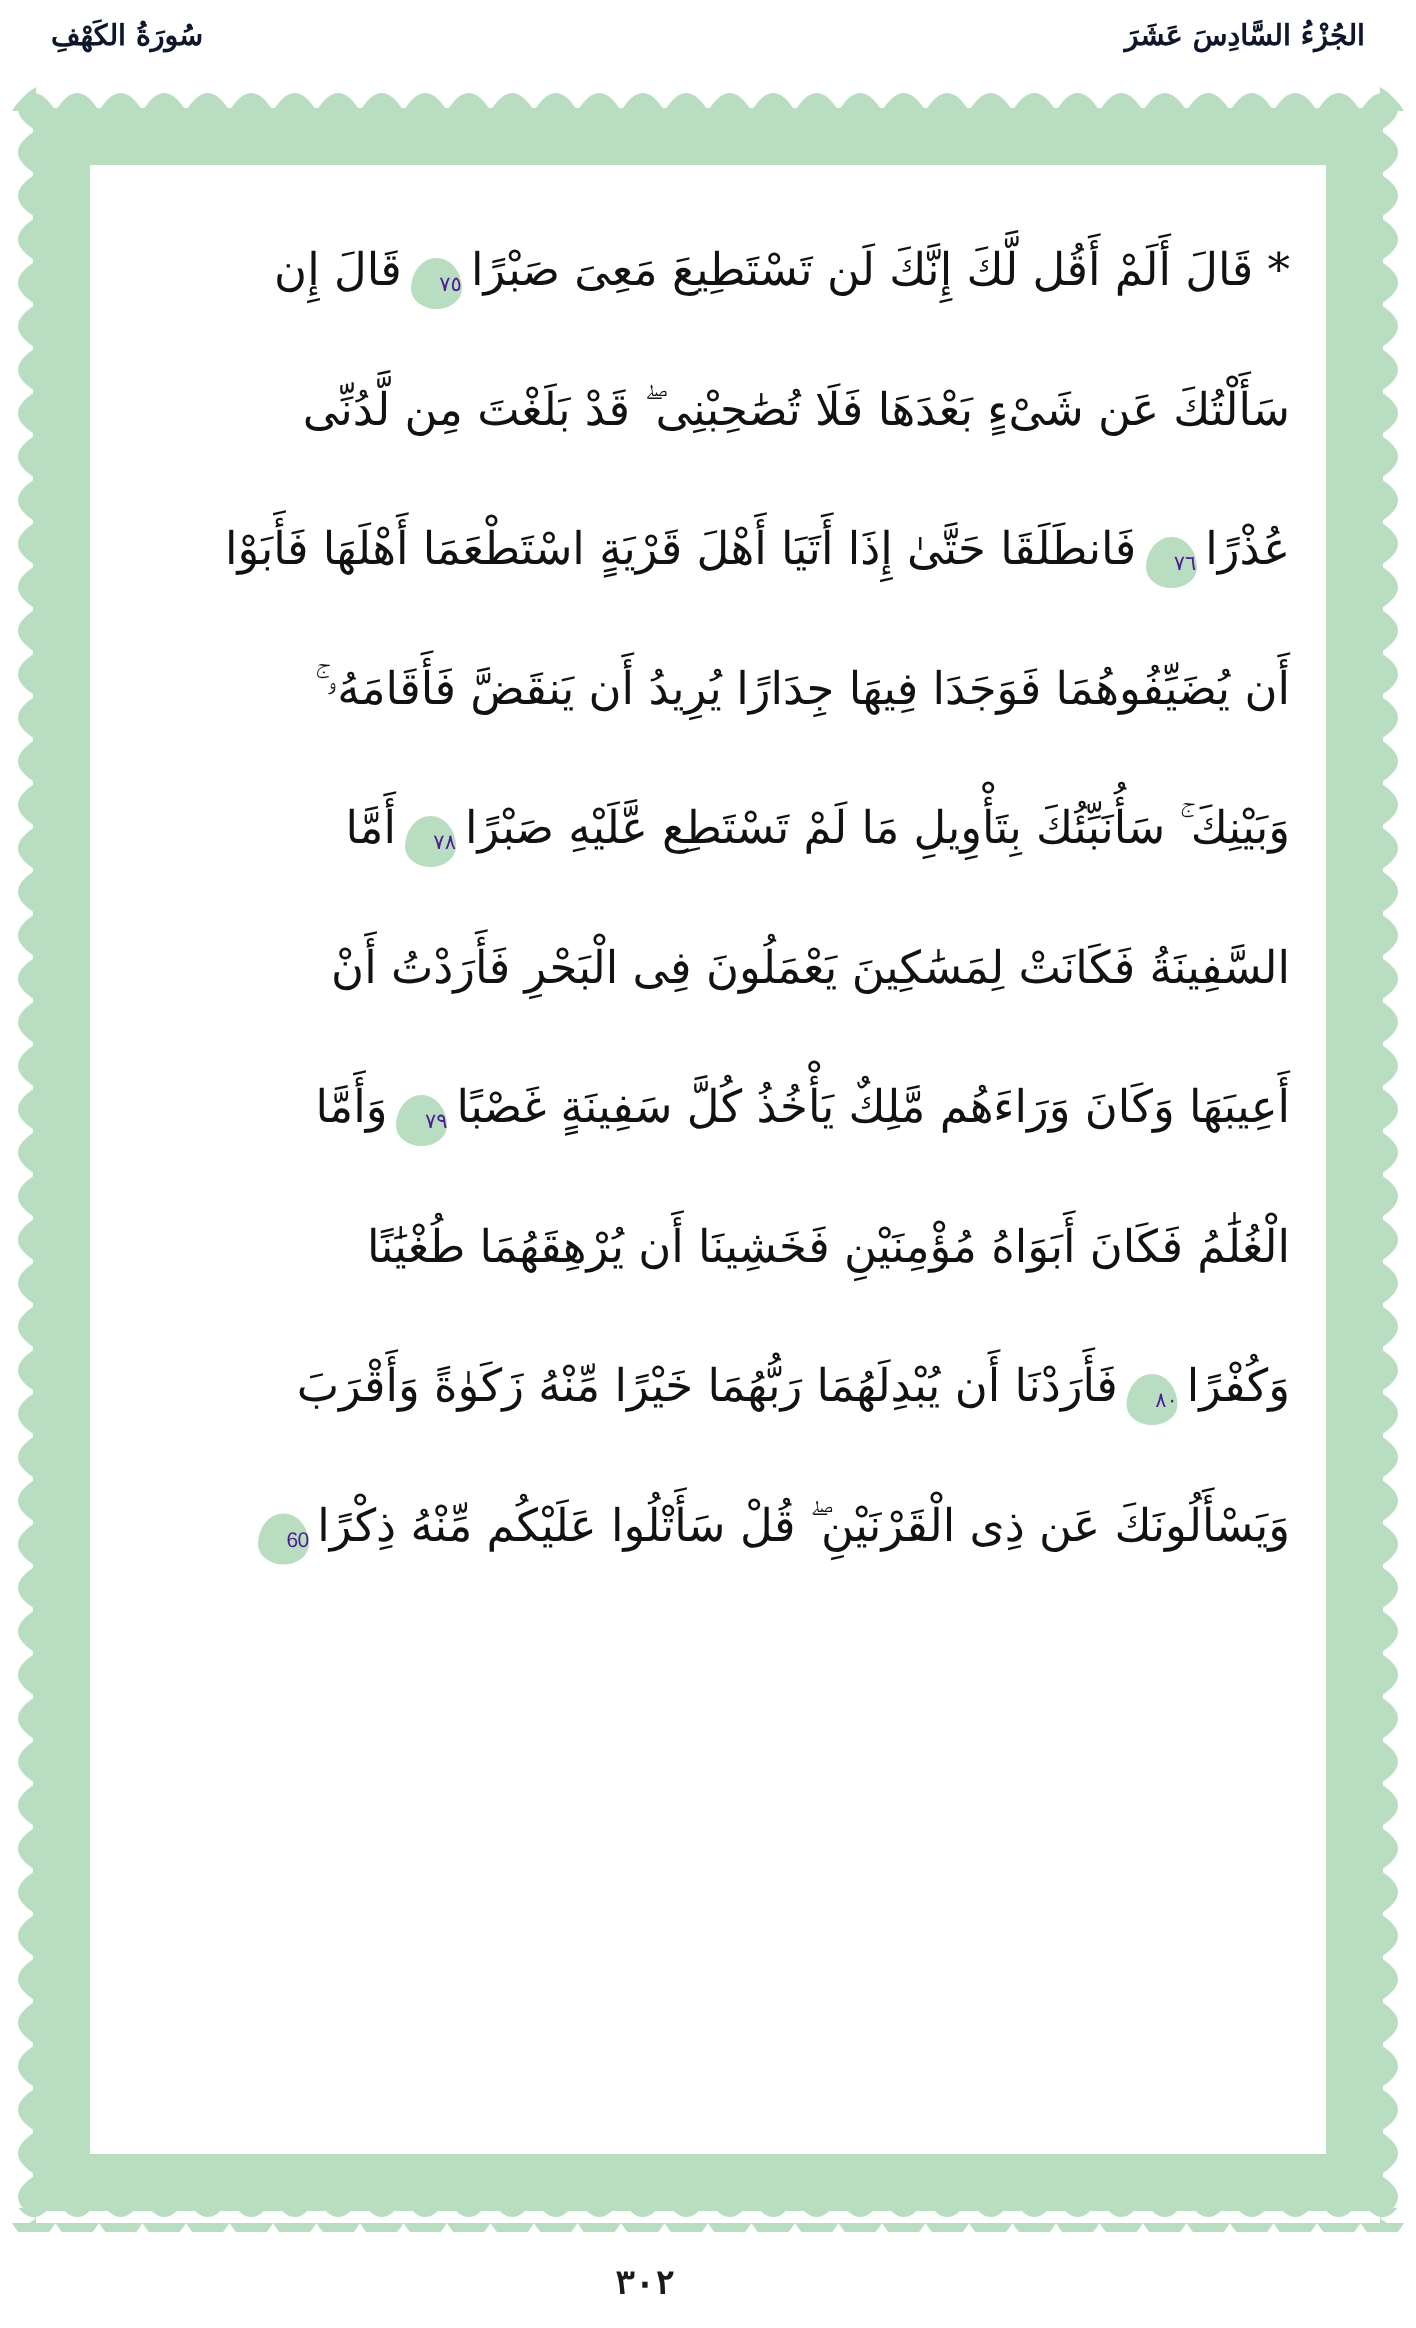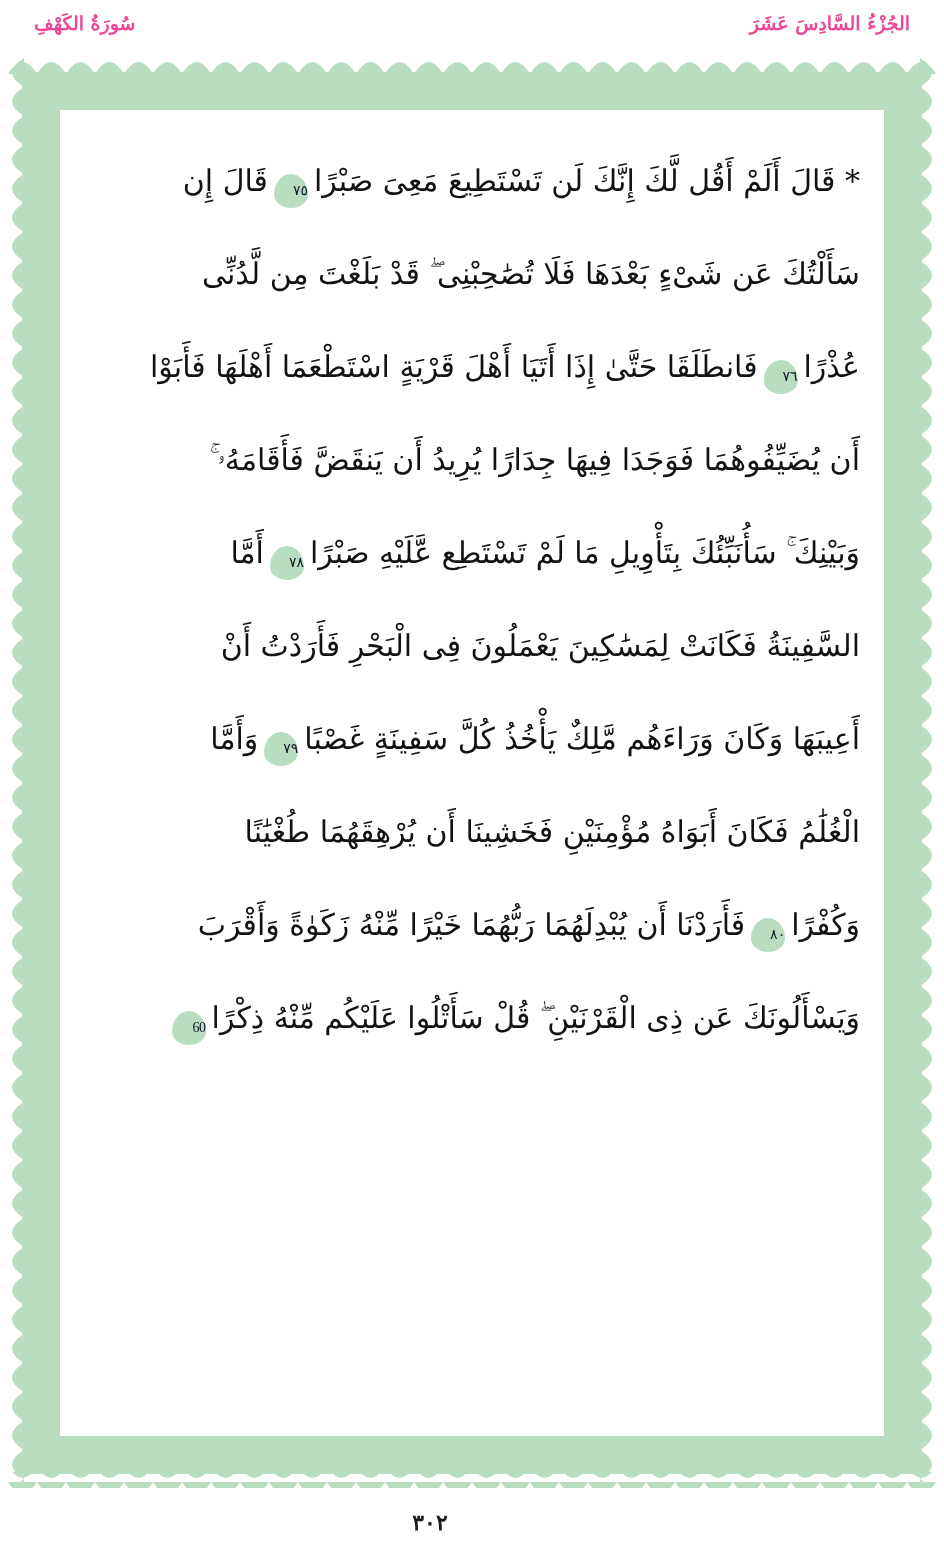--- a/index.html
+++ b/index.html
@@ -24,21 +24,21 @@
     height: 40px;
     display: flex;
     align-items: flex-start;
     justify-content: space-between;
     padding: 0 34px;
     box-sizing: border-box;
   }
   .header-text {
     font-family: "DejaVu Serif", serif;
     font-size: 19px;
-    color: #ec4899;
+    color: #0f172a;
     font-weight: 600;
     letter-spacing: 0;
     white-space: nowrap;
   }
   .header-left { direction: rtl; }
   .header-right { direction: rtl; }
 
   
   .frame-outer {
     position: absolute;
@@ -101,36 +101,36 @@
     white-space: nowrap;
   }
   .marker {
     display: inline-block;
     width: 34px;
     height: 34px;
     line-height: 34px;
     margin: 0 6px;
     text-align: center;
     vertical-align: -4px;
-    font-family: Liberation Serif, serif;
+    font-family: Liberation Sans, sans-serif;
     font-size: 14px;
-    color: #0f172a;
+    color: #4c1d95;
     background: #b9ddc0;
     border-radius: 50% 50% 50% 50% / 60% 60% 40% 40%;
     position: relative;
   }
 
   
   .page-number {
     position: absolute;
     bottom: 16px;
     left: 0;
     width: 860px;
     text-align: center;
-    font-family: Liberation Serif, serif;
+    font-family: Liberation Mono, monospace;
     font-size: 22px;
     color: #1a1a1a;
     font-weight: 600;
   }
 </style>
 </head>
 <body>
 
 <div class="page-header">
   <div class="header-text header-left">الجُزْءُ السَّادِسَ عَشَرَ</div>

